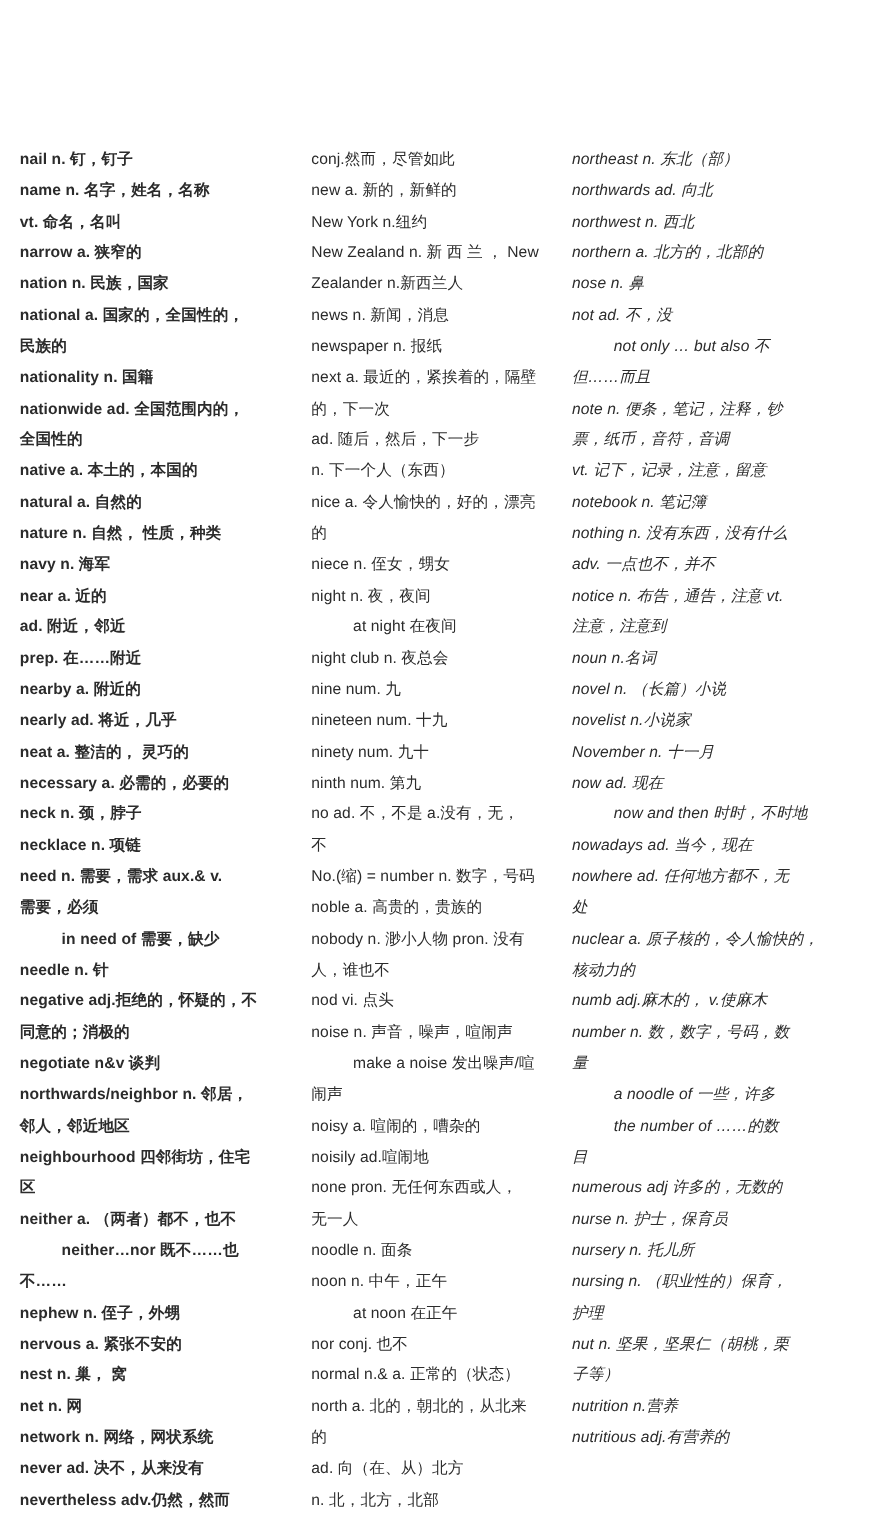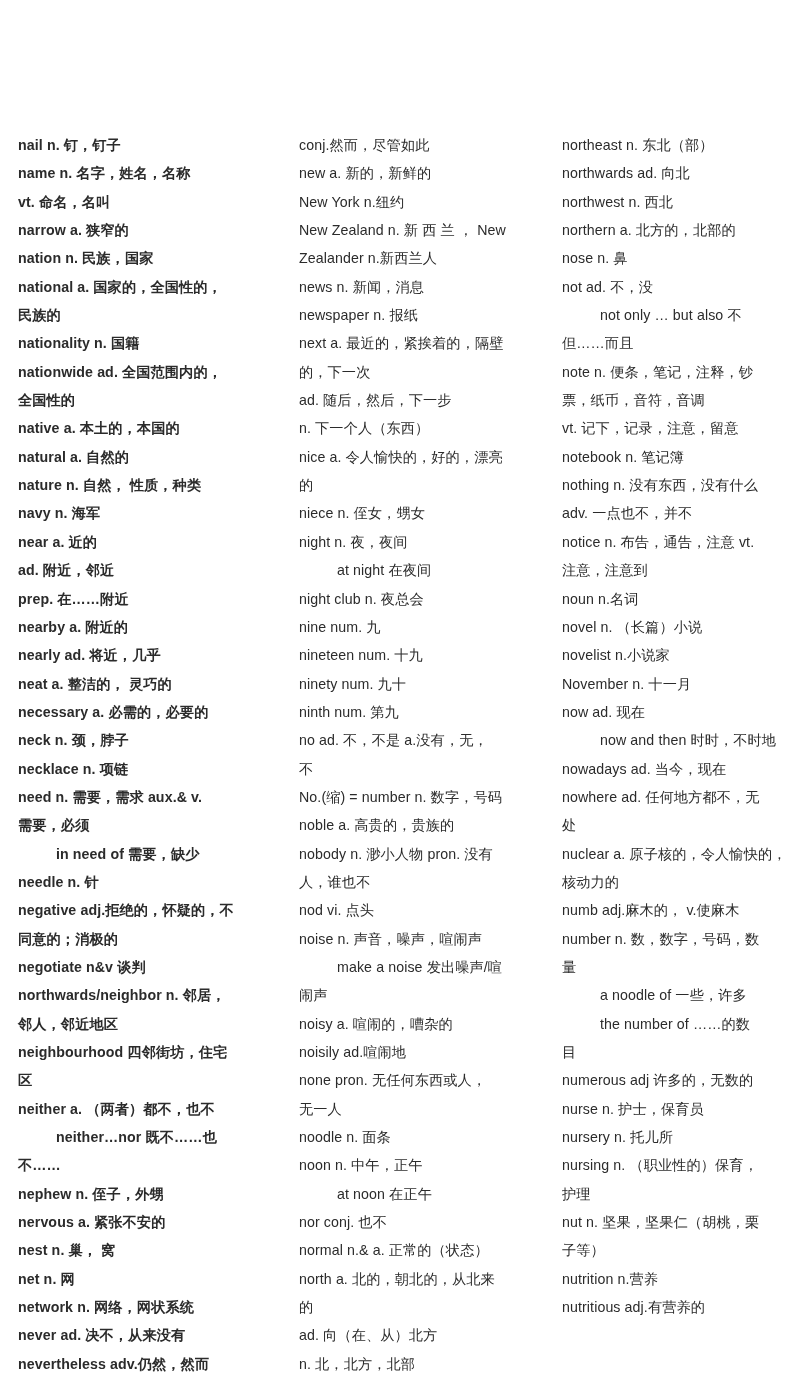--- a/index.html
+++ b/index.html
@@ -19,22 +19,22 @@
       position: absolute;
       top: 131px;
       left: 0;
       width: 801px;
     }
     .col {
       position: absolute;
       top: 0;
     }
     .col-1 { left: 18px;  width: 228px; font-weight: bold; }
-    .col-2 { left: 283px; width: 228px; margin-left: 16px; }
-    .col-3 { left: 562px; width: 228px; }
+    .col-2 { left: 283px; width: 228px; }
+    .col-3 { left: 520px; width: 228px; font-style: italic; }
     .line {
       height: 28.35px;
       line-height: 28.35px;
       font-size: 14.2px;
       white-space: nowrap;
       letter-spacing: 0.1px;
     }
     .line.indent { padding-left: 38px; }
   </style>
 </head>

